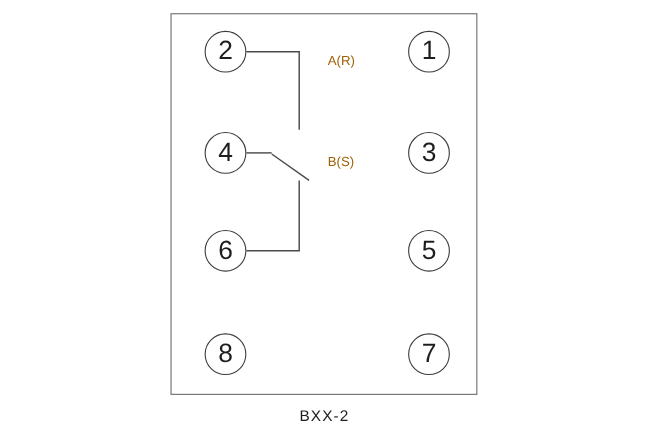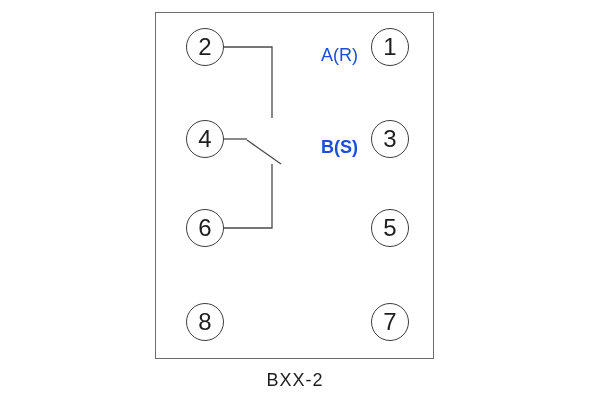--- a/index.html
+++ b/index.html
@@ -57,36 +57,35 @@
   .t6 { left: 186px; top: 209px; }
   .t8 { left: 186px; top: 303px; }
   .t1 { left: 371px; top: 28px; }
   .t3 { left: 371px; top: 120px; }
   .t5 { left: 371px; top: 209px; }
   .t7 { left: 371px; top: 303px; }
   .phase-label {
     position: absolute;
     left: 298px;
     width: 60px;
-    text-align: right;
-    font-size: 18px;
+    font-size: 12px;
     line-height: 22px;
-    color: #1d4ed8;
+    color: #a16207;
     z-index: 2;
   }
   .lA { top: 44px; }
-  .lB { top: 136px; font-weight: bold; }
+  .lB { top: 136px; }
   .lC { top: 225px; }
   .caption {
     position: absolute;
     left: 155px;
     top: 370px;
     width: 280px;
     text-align: center;
-    font-size: 18px;
+    font-size: 14px;
     color: #1e1e1e;
     letter-spacing: 1px;
   }
 </style>
 </head>
 <body>
 
 <div class="canvas">
 
   <div class="frame"></div>

